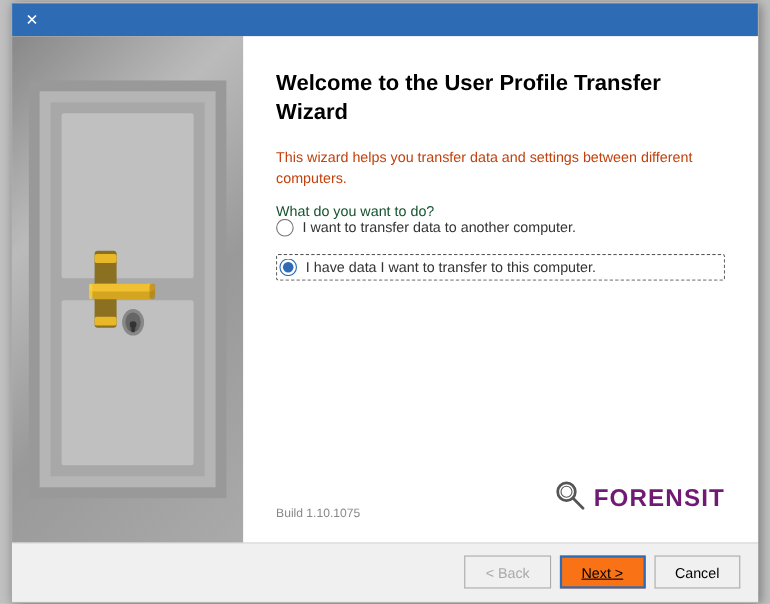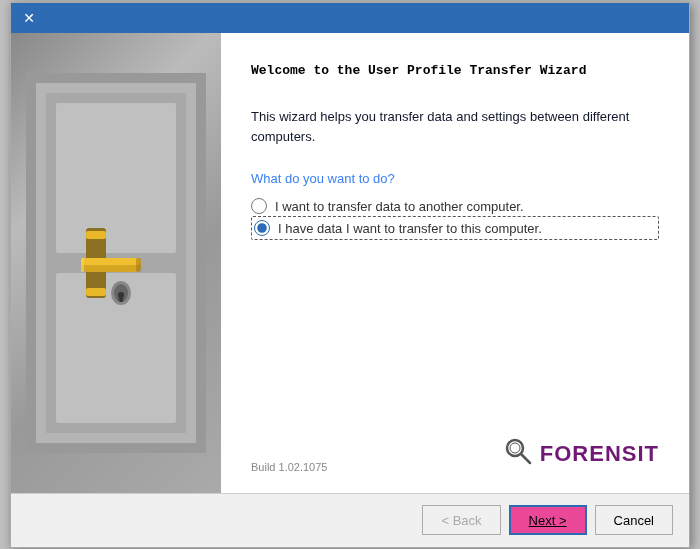--- a/index.html
+++ b/index.html
@@ -64,42 +64,40 @@
       justify-content: center;
     }
     .right-panel {
       flex: 1;
       background: white;
       padding: 30px 30px 20px 30px;
       display: flex;
       flex-direction: column;
     }
     .wizard-title {
-      font-size: 13px;
+      font-size: 20px;
       font-weight: bold;
       color: #000;
-      margin-bottom: 28px;
+      margin-bottom: 18px;
       line-height: 1.3;
-      font-family: Liberation Mono, monospace;
     }
     .wizard-description {
       font-size: 13px;
-      color: #0f172a;
-      margin-bottom: 25px;
+      color: #c2410c;
+      margin-bottom: 12px;
       line-height: 1.5;
     }
     .question-label {
       font-size: 13px;
-      color: #3b82f6;
-      margin-bottom: 12px;
+      color: #14532d;
     }
     .radio-group {
       display: flex;
       flex-direction: column;
-      gap: 2px;
+      gap: 16px;
       margin-bottom: auto;
     }
     .radio-option {
       display: flex;
       align-items: center;
       gap: 8px;
       font-size: 13px;
       color: #333;
       cursor: pointer;
     }
@@ -153,21 +151,21 @@
       padding: 0 18px;
       font-size: 13px;
       cursor: pointer;
       border: 1px solid #aaa;
       background: #f0f0f0;
       min-width: 75px;
       height: 30px;
     }
     .btn-primary {
       border: 2px solid #2d6bb5;
-      background: #ec4899;
+      background: #f97316;
       font-weight: normal;
       text-decoration: underline;
     }
     .btn:disabled, .btn[disabled] {
       color: #aaa;
       cursor: default;
     }
   </style>
 </head>
 <body>
@@ -223,21 +221,21 @@
           <input type="radio" name="transfer_option" style="">
           <span>I want to transfer data to another computer.</span>
         </label>
         <label class="radio-option selected">
           <input type="radio" name="transfer_option" checked="" style="">
           <span>I have data I want to transfer to this computer.</span>
         </label>
       </div>
 
       <div class="bottom-row">
-        <span class="build-info">Build 1.02.1075</span>
+        <span class="build-info">Build 1.10.1075</span>
         <div class="brand-logo">
           <div class="brand-logo-icon">
             
             <svg width="32" height="32" viewBox="0 0 32 32" xmlns="http://www.w3.org/2000/svg">
               <circle cx="13" cy="13" r="8" fill="none" stroke="#555" stroke-width="2.5"></circle>
               <circle cx="13" cy="13" r="5" fill="none" stroke="#555" stroke-width="1"></circle>
               <line x1="19" y1="19" x2="28" y2="28" stroke="#555" stroke-width="2.5" stroke-linecap="round"></line>
             </svg>
           </div>
           <span class="brand-logo-text">FORENSIT</span>

